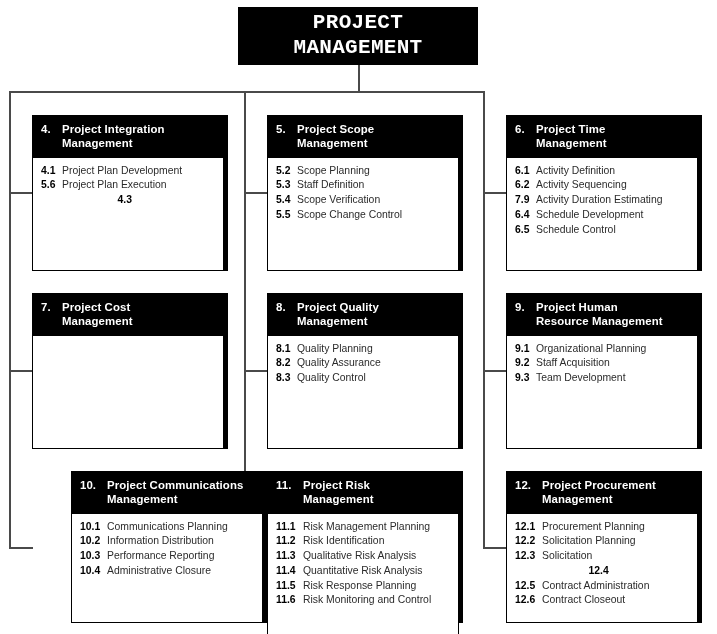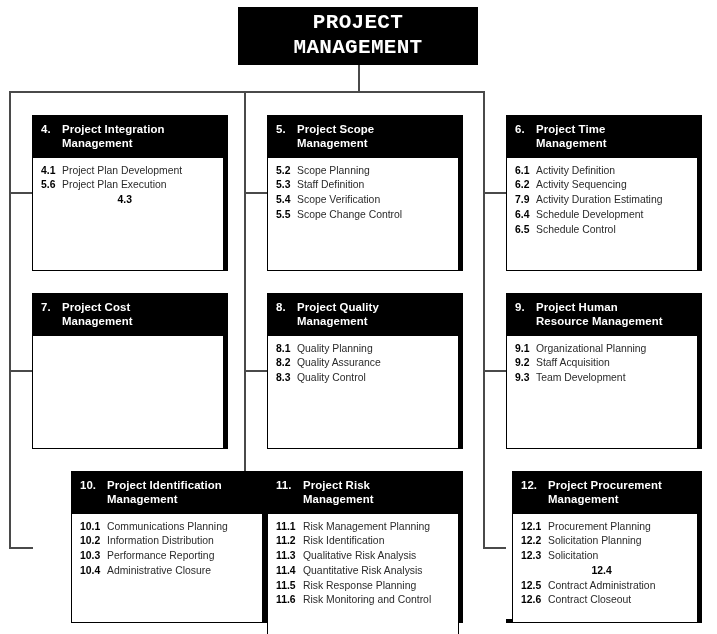--- a/index.html
+++ b/index.html
@@ -295,21 +295,21 @@
         </div>
       </div>
     </div>
   </div>
 
   <div class="ka-box" style="left:32px; top:471px; height:152px;margin-left:39px;">
     <div class="ka-inner" style="height:152px;">
       <div class="ka-header">
         <div class="ka-header-row">
           <span class="ka-num wide">10.</span>
-          <span class="ka-title">Project Identification
+          <span class="ka-title">Project Communications
 Management</span>
         </div>
       </div>
       <div class="ka-body">
         <div class="ka-item">
           <span class="ka-item-num wide">10.1</span>
           <span class="ka-item-label">Communications Planning</span>
         </div>
         <div class="ka-item">
           <span class="ka-item-num wide">10.2</span>
@@ -359,21 +359,21 @@
         </div>
         <div class="ka-item">
           <span class="ka-item-num wide">11.6</span>
           <span class="ka-item-label">Risk Monitoring and Control</span>
         </div>
       </div>
     </div>
   </div>
 
   <div class="ka-box" style="left:506px; top:471px; height:152px;">
-    <div class="ka-inner" style="height:152px;margin-left:6px;">
+    <div class="ka-inner" style="height:152px;">
       <div class="ka-header">
         <div class="ka-header-row">
           <span class="ka-num wide">12.</span>
           <span class="ka-title">Project Procurement
 Management</span>
         </div>
       </div>
       <div class="ka-body">
         <div class="ka-item">
           <span class="ka-item-num wide">12.1</span>

